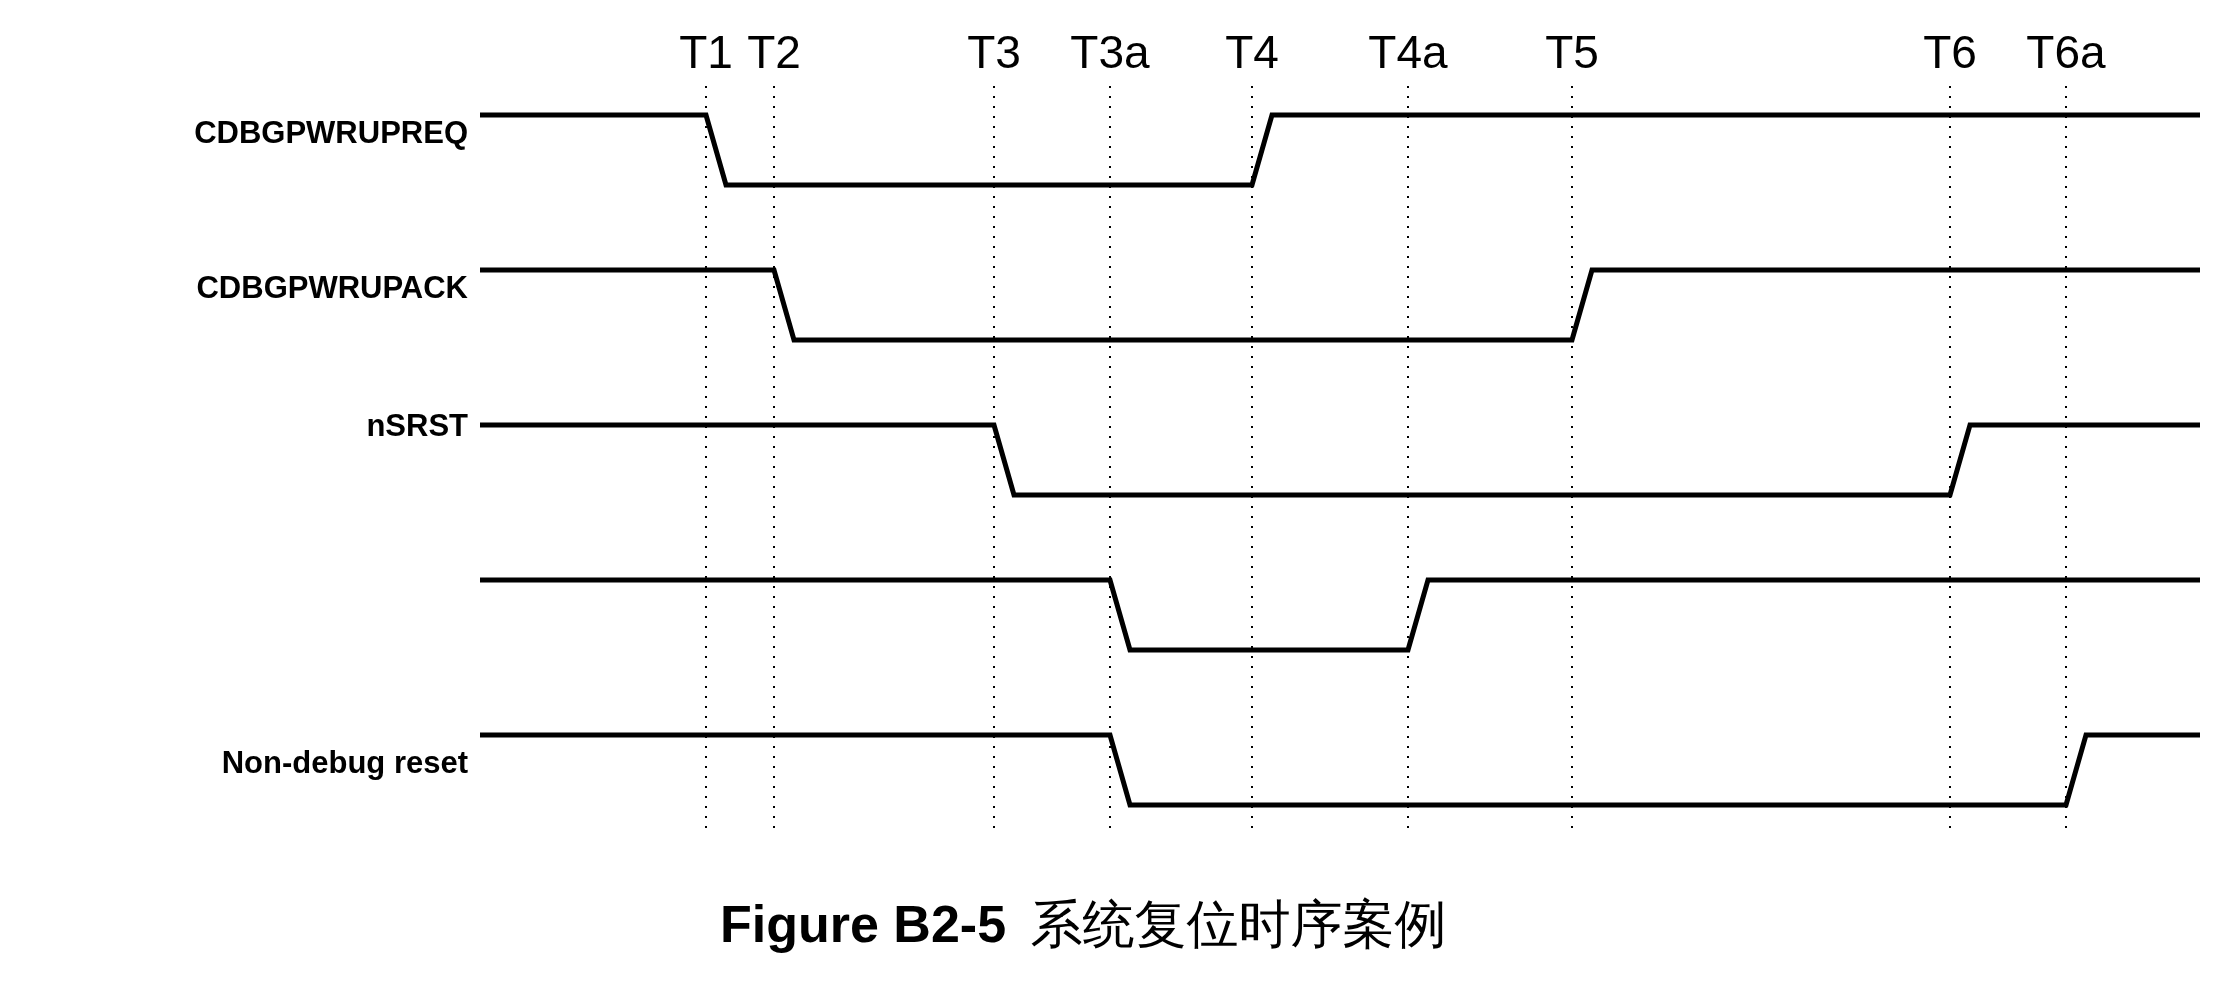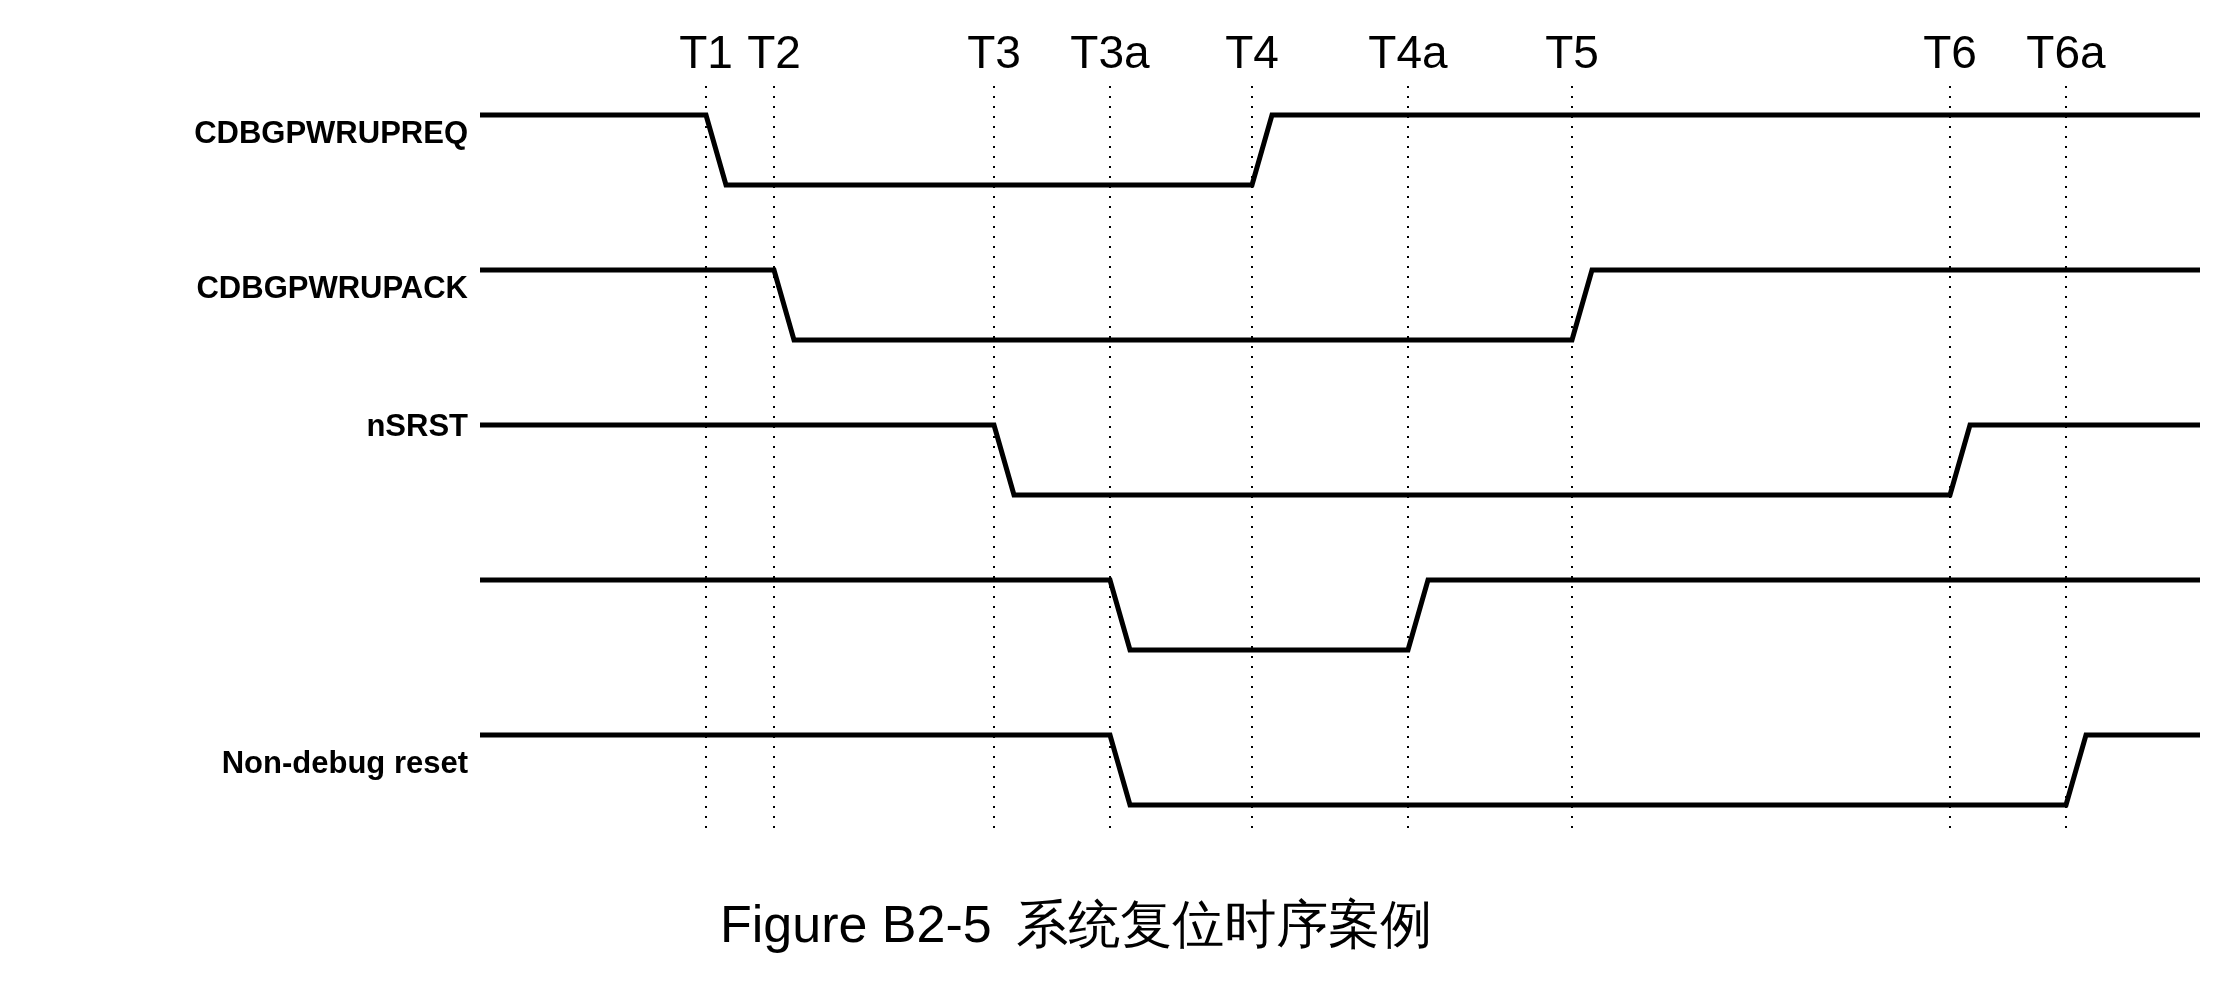--- a/index.html
+++ b/index.html
@@ -29,21 +29,21 @@
     width: 468px;
     left: 0;
     transform: translateY(-55%);
   }
   .caption {
     position: absolute;
     left: 720px;
     top: 890px;
     font-size: 52px;
   }
-  .caption .fig { font-weight: 400; }
+  .caption .fig { font-weight: 700; }
   .caption .txt { font-weight: 400; margin-left: 10px; margin-top: 32px; }
 
   svg.wave { position: absolute; }
   svg .vline { stroke: #000; stroke-width: 2; stroke-dasharray: 2 8; fill: none; }
   svg .sig   { stroke: #000; stroke-width: 5; fill: none; stroke-linejoin: miter; }
 </style>
 </head>
 <body>
 <div class="wrap">
 

